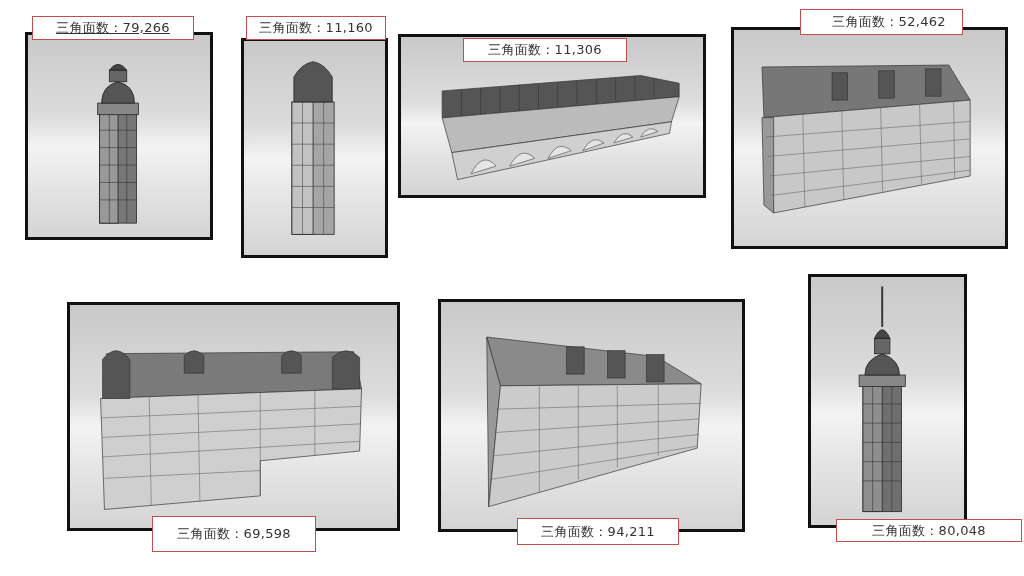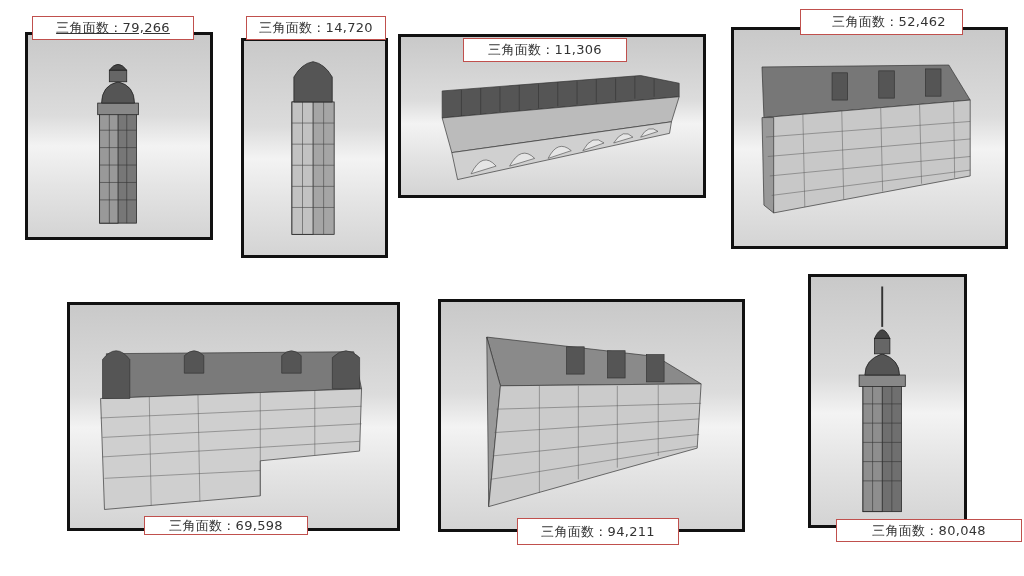--- a/index.html
+++ b/index.html
@@ -48,21 +48,21 @@
         <line x1="50" y1="128" x2="94" y2="128"></line>
           <line x1="50" y1="150" x2="94" y2="150"></line>
         <line x1="50" y1="172" x2="94" y2="172"></line>
           <line x1="61" y1="62" x2="61" y2="200"></line>
         <line x1="83" y1="62" x2="83" y2="200"></line>
       </g>
       <path d="M52 62 L52 36 Q60 22 72 20 Q84 22 92 36 L92 62 Z" fill="#555"></path>
     </g>
   </svg>
 </div>
-<div class="label" style="left:246px;top:16px;width:140px;height:24px;">三角面数：14,720</div>
+<div class="label" style="left:246px;top:16px;width:140px;height:24px;">三角面数：11,160</div>
 
 <div class="panel" style="left:398px;top:34px;width:308px;height:164px;">
   <svg viewBox="0 0 308 164">
     <g stroke="#333" stroke-width="0.7">
       <polygon points="40,56 246,40 286,48 286,62 40,84" fill="#555"></polygon>
       <polygon points="40,84 286,62 278,88 50,120" fill="#bbb"></polygon>
       <polygon points="50,120 278,88 276,100 56,148" fill="#d0d0d0"></polygon>
       <g fill="#e5e5e5" stroke="#555">
         <path d="M70 142 Q82 118 96 134 Z"></path>
           <path d="M110 134 Q122 112 136 126 Z"></path>
@@ -133,21 +133,21 @@
       </g>
       <g fill="#555">
         <path d="M32 96 L32 56 Q46 38 60 56 L60 96 Z"></path>
         <path d="M116 70 L116 52 Q126 42 136 52 L136 70 Z"></path>
         <path d="M216 70 L216 52 Q226 42 236 52 L236 70 Z"></path>
         <path d="M268 86 L268 54 Q282 40 296 54 L296 86 Z"></path>
       </g>
     </g>
   </svg>
 </div>
-<div class="label" style="left:144px;top:516px;width:164px;height:19px;">三角面数：69,598</div>
+<div class="label" style="left:152px;top:516px;width:164px;height:36px;">三角面数：69,598</div>
 
 <div class="panel" style="left:438px;top:299px;width:307px;height:233px;">
   <svg viewBox="0 0 307 233">
     <g stroke="#333" stroke-width="0.7">
       <polygon points="46,36 220,56 266,84 60,86" fill="#8a8a8a"></polygon>
       <polygon points="46,36 60,86 48,210" fill="#999"></polygon>
       <polygon points="48,210 60,86 266,84 262,150" fill="#cbcbcb"></polygon>
       <g stroke="#555" fill="none" stroke-width="0.5">
         <line x1="56" y1="110" x2="266" y2="104"></line>
           <line x1="54" y1="134" x2="264" y2="120"></line>

